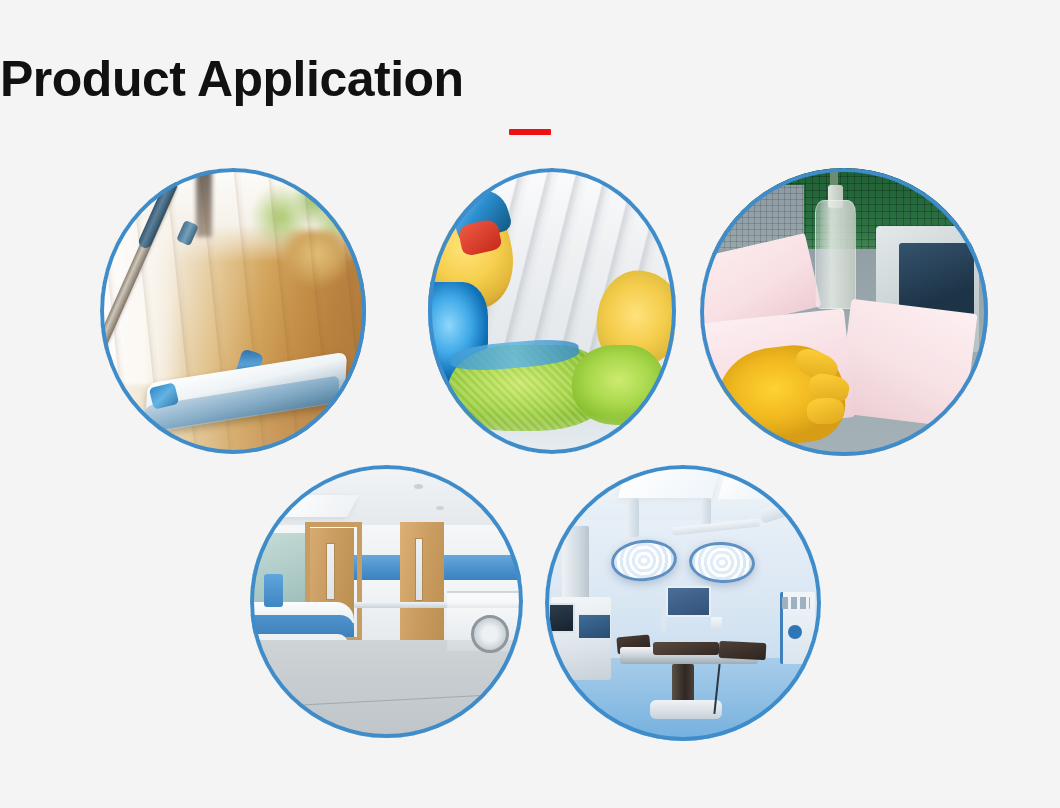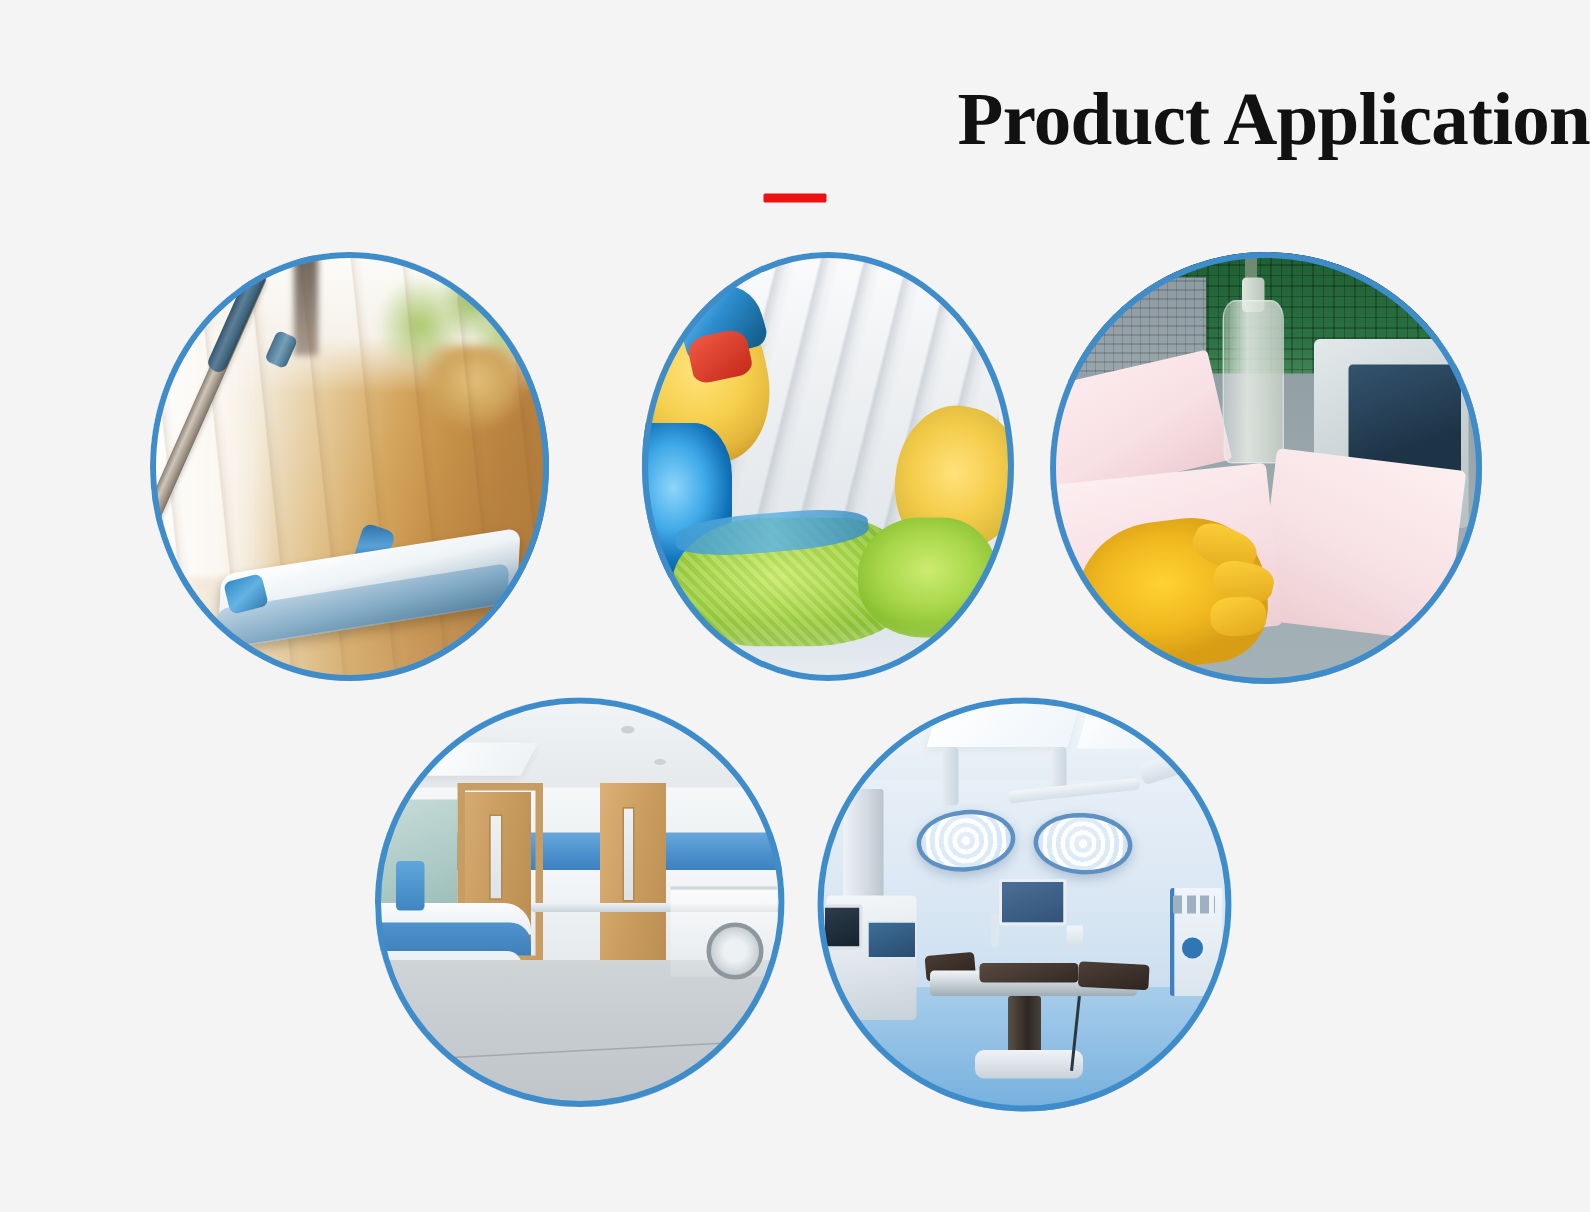--- a/index.html
+++ b/index.html
@@ -11,21 +11,21 @@
     overflow: hidden;
   }
   .page {
     position: relative;
     width: 1060px;
     height: 808px;
     background: #f4f4f4;
   }
 
   
-  .header { position: absolute; top: 52px; left: 0; width: 1060px; text-align: right; font-family: Liberation Serif, serif; }
+  .header { position: absolute; top: 52px; left: 0; width: 1060px; text-align: left; }
   .page-title {
     font-size: 50px;
     font-weight: bold;
     color: #111111;
     letter-spacing: -0.5px;
     line-height: 1.1;
   }
   .title-accent {
     width: 42px;
     height: 6px;

